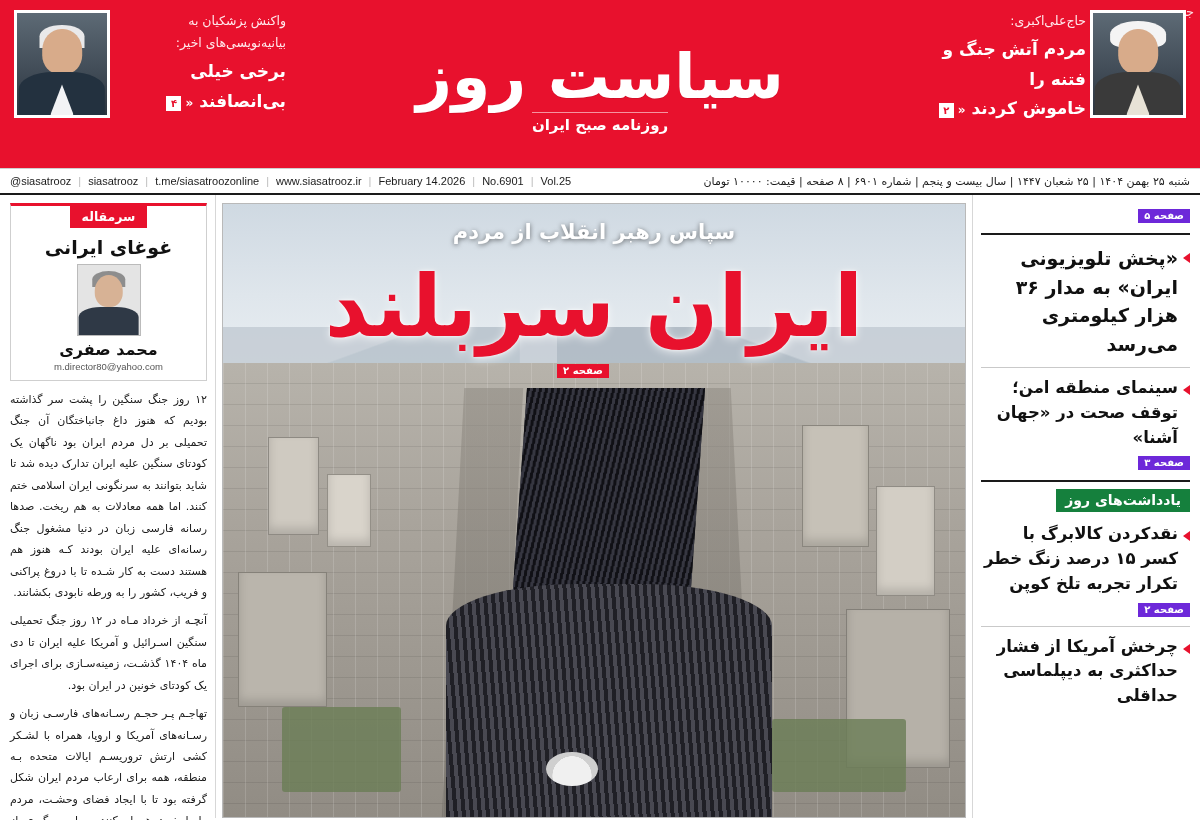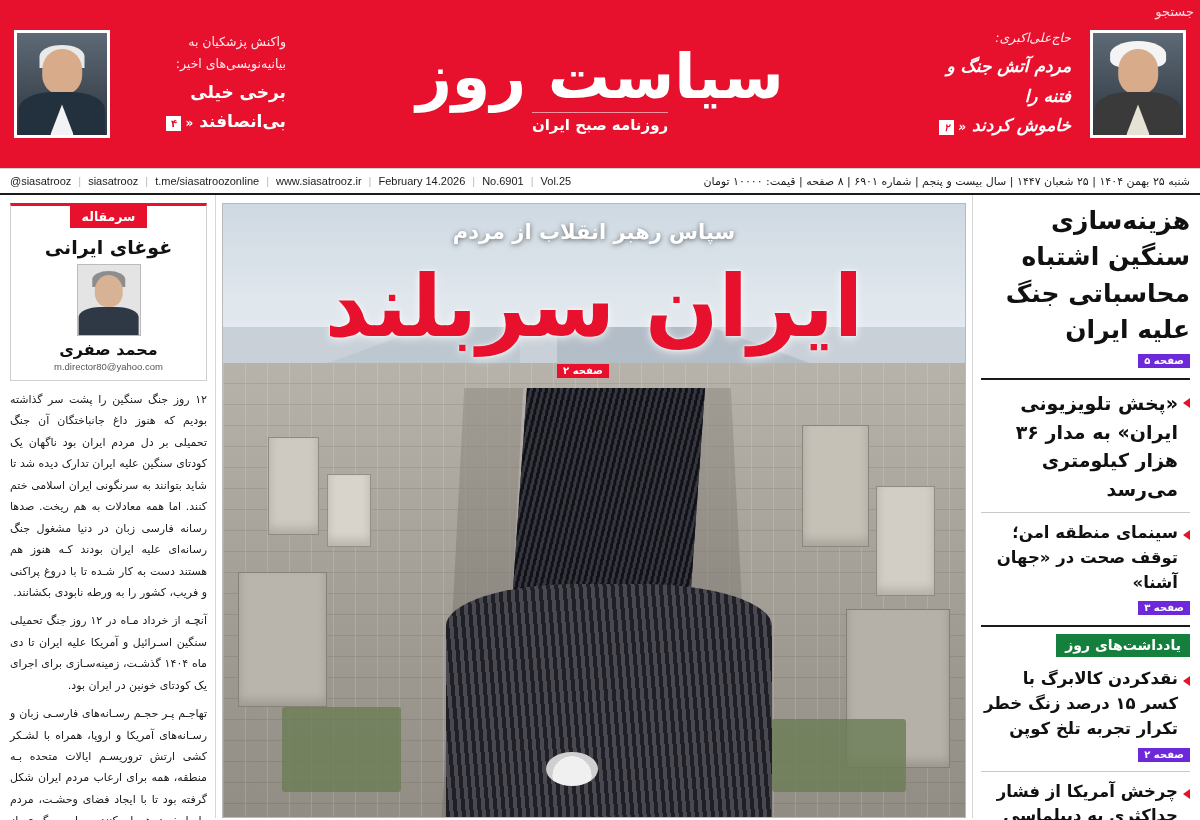--- a/index.html
+++ b/index.html
@@ -14,23 +14,23 @@
   .masthead {
     position: relative;
     height: 168px;
     background: #e8112d;
     display: flex;
     align-items: stretch;
   }
   .mast-left, .mast-right {
     width: 300px;
     display: flex;
-    align-items: center;
+    align-items: flex-start;
     padding: 10px 14px;
-    gap: 19px;
+    gap: 4px;
   }
   .mast-center {
     flex: 1;
     display: flex;
     flex-direction: column;
     align-items: center;
     justify-content: center;
     padding-top: 10px;
   }
   .logo-title {
@@ -131,21 +131,21 @@
     color: #e8112d;
     text-align: center;
     line-height: 15px;
     font-size: 10px;
     font-weight: bold;
   }
   .chev { font-size: 12px; color: #fff; }
   .mast-right { justify-content: flex-start; }
   .mast-left { justify-content: flex-end; }
   .mast-left .mast-text { text-align: right; }
-  .mast-right .mast-text { text-align: right; font-style: italic; }
+  .mast-right .mast-text { text-align: right; }
   .corner-stamp {
     position: absolute;
     top: 4px; right: 6px;
     color: #ffffff;
     font-size: 13px;
     opacity: .85;
     direction: rtl;
   }
   
   .infobar {
@@ -503,21 +503,20 @@
     <span>No.6901</span>
     <span class="sep">|</span>
     <span>Vol.25</span>
   </div>
 </div>
 
 <div class="page">
 
   <div class="col-right">
     <div>
-      <div class="lead-head">هزینه‌سازی سنگین اشتباه محاسباتی جنگ علیه ایران</div>
       <span class="pg-ref">صفحه ۵</span>
     </div>
 
     <div class="divider"></div>
 
     <div class="hl">«پخش تلویزیونی ایران» به مدار ۳۶ هزار کیلومتری می‌رسد</div>
 
     <div class="thin-div"></div>
 
     <div class="hl sm">سینمای منطقه امن؛ توقف صحت در «جهان آشنا»</div>

